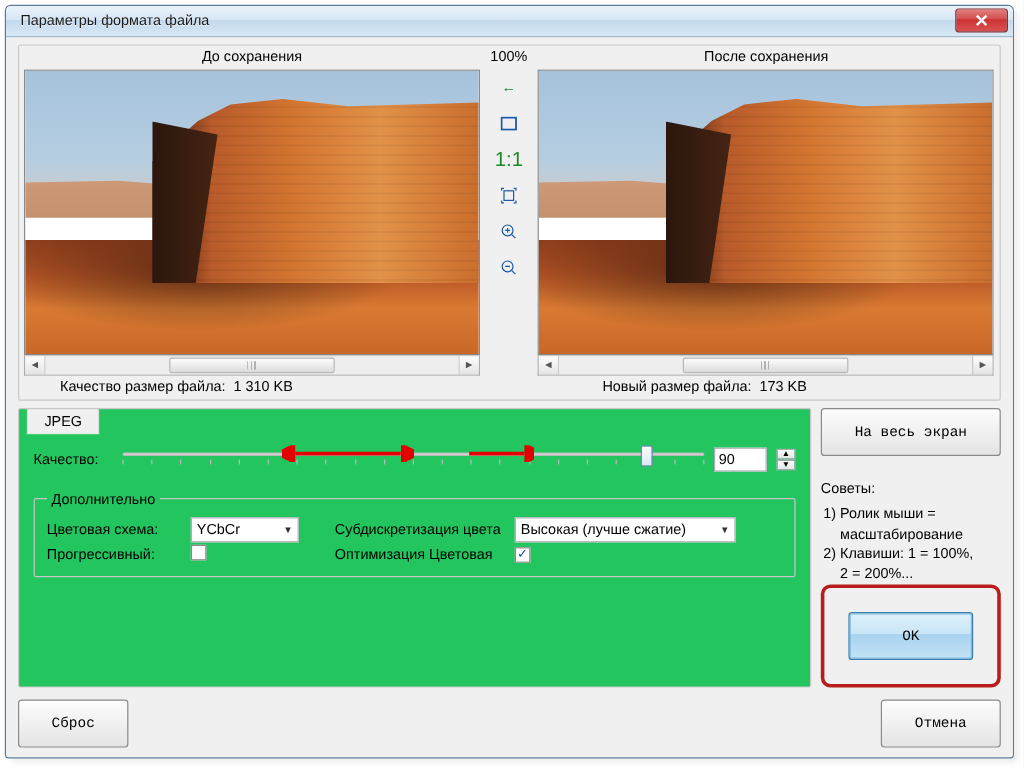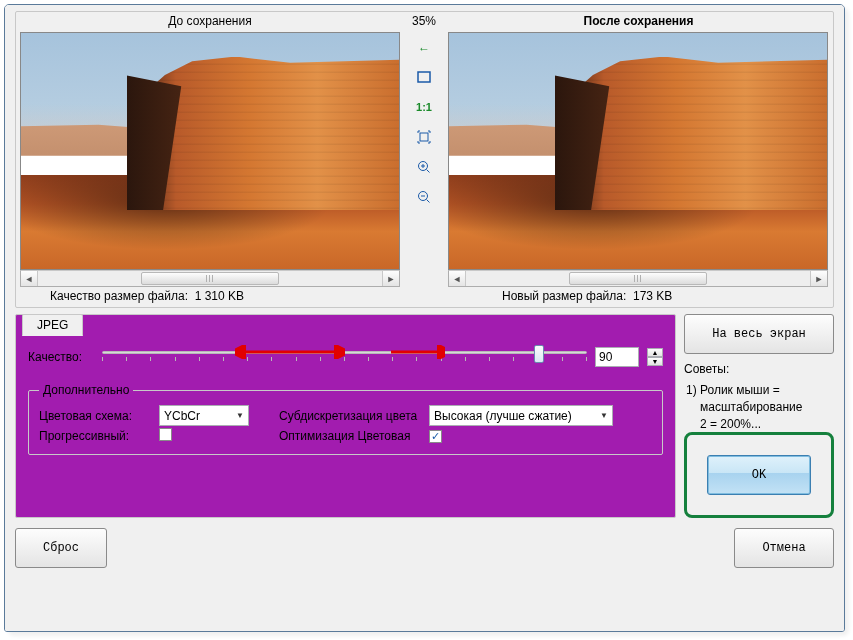--- a/index.html
+++ b/index.html
@@ -8,47 +8,47 @@
 .window { position: absolute; top: 4px; left: 4px; right: 8px; bottom: 8px; background: #fff; border: 1px solid #5a7a9a; border-radius: 5px 5px 3px 3px; box-shadow: 0 0 0 1px rgba(255,255,255,0.6) inset; overflow: hidden; display: flex; flex-direction: column; }
 .titlebar { height: 32px; background: linear-gradient(#eaf3fb, #d6e6f4 45%, #c2d8ec 46%, #d8e8f5); border-bottom: 1px solid #9fb8cf; display: flex; align-items: center; padding: 0 4px 0 12px; position: relative; }
 .titlebar-text { color: #1a1a1a; flex: 1; text-shadow: 0 1px 0 rgba(255,255,255,0.7); }
 .close-btn { width: 44px; height: 20px; background: linear-gradient(#e27f7f, #d34c4c 45%, #c33 46%, #d85050); border: 1px solid #8a3030; border-radius: 3px; display: flex; align-items: center; justify-content: center; cursor: pointer; }
 .close-btn svg { width: 10px; height: 10px; }
 .content { flex: 1; padding: 6px 10px 8px 10px; background: #f0f0f0; display: flex; flex-direction: column; gap: 4px; }
 .preview-area { position: relative; border: 1px solid #c8c8c8; background: #f0f0f0; padding: 2px 4px 4px 4px; border-radius: 2px; }
 .preview-headers { display: flex; height: 18px; align-items: flex-start; }
 .preview-headers .lbl-before { flex: 0 0 380px; text-align: center; }
 .preview-headers .lbl-zoom { flex: 0 0 48px; text-align: center; }
-.preview-headers .lbl-after { flex: 1; text-align: center; font-weight: bold; }
+.preview-headers .lbl-after { flex: 1; text-align: center; }
 .preview-body { display: flex; gap: 0; align-items: flex-start; }
 .img-box { width: 380px; }
 .img-frame { height: 238px; border: 1px solid #888; background: #fff; overflow: hidden; position: relative; }
 .canyon { position: absolute; inset: 0; }
 .sky { position: absolute; inset: 0; height: 48%; background: linear-gradient(#a6c3dc, #bcd2e3); }
 .haze { position: absolute; top: 30%; left: 0; right: 0; height: 20%; background: linear-gradient(rgba(216,198,186,0), rgba(216,198,186,0.6)); }
 .far-mesa { position: absolute; top: 36%; left: 0; width: 54%; height: 16%; background: linear-gradient(#cf9b78, #c4906e); clip-path: polygon(0 22%, 38% 18%, 62% 28%, 80% 15%, 100% 13%, 100% 100%, 0 100%); }
 .cliff { position: absolute; top: 10%; left: 28%; right: 0; bottom: 25%; background: linear-gradient(90deg, #3a1f15 0%, #5c2c18 6%, #b85a2a 18%, #d47731 45%, #e29148 70%, #ca6e2e 100%); clip-path: polygon(14% 12%, 24% 3%, 40% 0%, 60% 4%, 100% 2%, 100% 100%, 0 100%, 0 34%); }
 .cliff::after { content: ""; position: absolute; inset: 0; background: repeating-linear-gradient(180deg, rgba(0,0,0,0) 0, rgba(0,0,0,0) 6px, rgba(0,0,0,0.06) 7px, rgba(0,0,0,0.06) 8px); }
 .shadow-face { position: absolute; top: 18%; left: 28%; width: 24%; bottom: 25%; background: linear-gradient(90deg, #2b160d, #4a2614 70%, rgba(74,38,20,0)); clip-path: polygon(0 0, 60% 8%, 40% 100%, 0 100%); }
 .slope { position: absolute; bottom: 0; left: 0; right: 0; height: 40%; background: linear-gradient(#8c3d1c, #b65425 30%, #d97a32 60%, #c96728); }
 .slope::before { content: ""; position: absolute; inset: 0; background: radial-gradient(ellipse at 38% 30%, rgba(0,0,0,0.45), rgba(0,0,0,0) 50%); }
 .hscroll { height: 17px; border: 1px solid #adadad; border-top: 1px solid #c8c8c8; background: #f0f0f0; display: flex; }
 .hs-btn { width: 17px; background: linear-gradient(#fdfdfd,#e4e4e4); border-right: 1px solid #c8c8c8; display: flex; align-items: center; justify-content: center; font-size: 9px; color: #555; cursor: pointer; }
 .hs-btn.right { border-right: 0; border-left: 1px solid #c8c8c8; }
 .hs-track { flex: 1; position: relative; background: #eee; }
 .hs-thumb { position: absolute; top: 1px; bottom: 1px; left: 30%; width: 40%; background: linear-gradient(#fdfdfd,#dcdcdc); border: 1px solid #b8b8b8; border-radius: 2px; display: flex; align-items: center; justify-content: center; }
 .hs-thumb::after { content: ""; width: 8px; height: 7px; background: repeating-linear-gradient(90deg,#b0b0b0 0,#b0b0b0 1px,transparent 1px,transparent 3px); }
 .toolstrip { width: 48px; display: flex; flex-direction: column; align-items: center; gap: 12px; padding-top: 6px; }
 .tool { width: 18px; height: 18px; display: flex; align-items: center; justify-content: center; cursor: pointer; color: #1a5aa8; font-size: 12px; }
-.tool.txt { color: #1a8a2a; font-weight: bold; font-size: 11px; }
+.tool.txt { color: #1a8a2a; font-weight: normal; font-size: 17px; }
 .sizes { display: flex; margin-top: 2px; }
 .sizes .left { flex: 0 0 428px; padding-left: 30px; }
 .sizes .right { flex: 1; padding-left: 54px; }
 .lower { display: flex; gap: 8px; margin-top: 2px; }
-.settings { flex: 1; border: 1px solid #c8c8c8; background: #a21caf; border-radius: 2px; position: relative; padding: 0 0 6px 0; }
+.settings { flex: 1; border: 1px solid #c8c8c8; background: #22c55e; border-radius: 2px; position: relative; padding: 0 0 6px 0; }
 .tab { position: absolute; top: -1px; left: 6px; background: #f0f0f0; border: 1px solid #c8c8c8; border-bottom: 1px solid #f0f0f0; padding: 3px 14px; border-radius: 2px 2px 0 0; }
 .settings-inner { padding: 28px 12px 4px 12px; }
 .quality-row { display: flex; align-items: center; gap: 8px; position: relative; }
 .q-label { width: 66px; }
 .slider-wrap { flex: 1; position: relative; height: 28px; }
 .slider-track { position: absolute; top: 8px; left: 0; right: 0; height: 3px; background: #d8d8d8; border: 1px solid #b8b8b8; border-radius: 2px; }
 .slider-ticks { position: absolute; top: 14px; left: 0; right: 0; height: 6px; display: flex; justify-content: space-between; }
 .slider-ticks span { width: 1px; height: 4px; background: #b8b8b8; }
 .slider-thumb { position: absolute; top: 2px; width: 10px; height: 18px; background: linear-gradient(#fdfdfd,#dbe8f5); border: 1px solid #6a8cb0; border-radius: 2px; cursor: pointer; transform: translateX(-50%); }
 .q-input { width: 44px; height: 20px; border: 1px solid #abadb3; padding: 0 3px; background: #fff; text-align: left; }
@@ -59,39 +59,47 @@
 fieldset.adv { border: 1px solid #c8c8c8; margin-top: 12px; padding: 8px 10px 10px 10px; border-radius: 2px; }
 fieldset.adv legend { padding: 0 4px; }
 .adv-grid { display: grid; grid-template-columns: 120px 120px 150px 1fr; row-gap: 2px; align-items: center; }
 .dd { height: 21px; border: 1px solid #abadb3; background: #fff; display: flex; align-items: center; padding: 0 4px; justify-content: space-between; cursor: pointer; }
 .dd .caret { font-size: 8px; color: #333; }
 .dd.wide { width: 184px; }
 .chk { width: 13px; height: 13px; border: 1px solid #8a8a8a; background: #fff; display: inline-flex; align-items: center; justify-content: center; cursor: pointer; }
 .chk.on::after { content: "✓"; color: #1a5aa8; font-size: 11px; line-height: 1; }
 .side { width: 150px; display: flex; flex-direction: column; }
 .btn { height: 40px; border: 1px solid #8a8a8a; background: linear-gradient(#fdfdfd,#e4e4e4); border-radius: 3px; display: flex; align-items: center; justify-content: center; cursor: pointer; padding: 0 8px; font-family: Liberation Mono, monospace; }
-.tips { margin-top: 8px; font-size: 12px; }
+.tips { margin-top: 20px; font-size: 12px; }
 .tips-title { margin-bottom: 6px; }
 .tips-list { padding-left: 2px; line-height: 1.4; }
-.ok-wrap { margin-top: auto; border: 3px solid #15803d; border-radius: 8px; padding: 20px; }
+.ok-wrap { margin-top: auto; border: 3px solid #b91c1c; border-radius: 8px; padding: 20px; }
 .btn.ok { background: linear-gradient(#dff1fb, #c9e6f6 45%, #a8d3ef 46%, #c3e2f5); border: 1px solid #3c7fb1; box-shadow: 0 0 0 1px #7fbde0 inset; }
 .bottom-row { display: flex; margin-top: 6px; }
 .bottom-row .btn { width: 92px; }
 .bottom-row .spacer { flex: 1; }
 </style>
 </head>
 <body>
 <div class="shadow"></div>
 <div class="window">
+  <div class="titlebar">
+    <span class="titlebar-text">Параметры формата файла</span>
+    <div class="close-btn">
+      <svg viewBox="0 0 10 10">
+          <path d="M1 1 L9 9 M9 1 L1 9" stroke="#fff" stroke-width="2" fill="none"></path>
+        </svg>
+    </div>
+  </div>
   <div class="content">
 
     <div class="preview-area">
       <div class="preview-headers">
         <div class="lbl-before">До сохранения</div>
-        <div class="lbl-zoom">35%</div>
+        <div class="lbl-zoom">100%</div>
         <div class="lbl-after">После сохранения</div>
       </div>
       <div class="preview-body">
         <div class="img-box">
           <div class="img-frame">
             <div class="canyon">
                 <div class="sky"></div>
                 <div class="haze"></div>
                 <div class="far-mesa"></div>
                 <div class="slope"></div>
@@ -240,20 +248,21 @@
           </fieldset>
         </div>
       </div>
       <div class="side">
         <div class="btn">На весь экран</div>
         <div class="tips">
           <div class="tips-title">Советы:</div>
           <div class="tips-list">
             <div><span>1) Ролик мыши =</span></div>
             <div style="padding-left:14px"><span>масштабирование</span></div>
+            <div><span>2) Клавиши: 1 = 100%,</span></div>
             <div style="padding-left:14px"><span>2 = 200%...</span></div>
           </div>
         </div>
         <div class="ok-wrap">
           <div class="btn ok">OK</div>
         </div>
       </div>
     </div>
 
     <div class="bottom-row">

